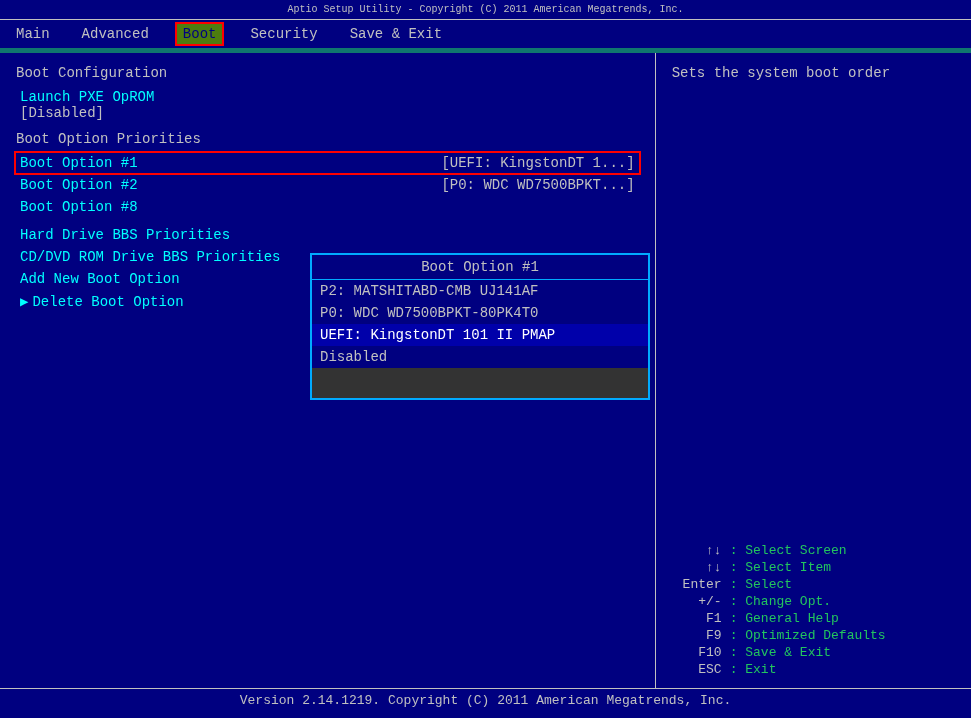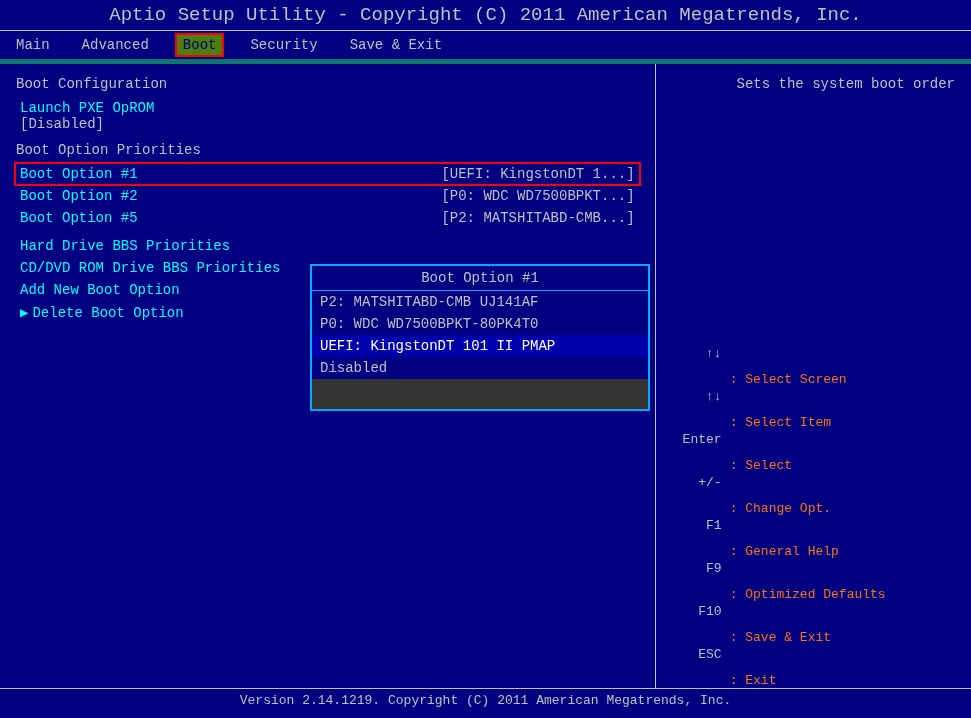--- a/index.html
+++ b/index.html
@@ -12,21 +12,21 @@
       color: #c0c0c0;
       overflow: hidden;
     }
 
     
     #title-bar {
       background: #000080;
       color: #c0c0c0;
       text-align: center;
       padding: 4px 8px;
-      font-size: 19px;
+      font-size: 10px;
     }
 
     
     #menu-bar {
       background: #000080;
       display: flex;
       flex-direction: row;
       align-items: center;
       padding: 2px 10px;
       gap: 20px;
@@ -142,37 +142,36 @@
       padding: 12px 16px;
       color: #c0c0c0;
       display: flex;
       flex-direction: column;
       justify-content: space-between;
     }
     #help-text {
       color: #c0c0c0;
       font-size: 14px;
       margin-bottom: 20px;
-      text-align: right;
     }
     #shortcuts {
       margin-top: auto;
     }
     .shortcut-row {
       display: flex;
       color: #c0c0c0;
       margin-bottom: 2px;
       font-size: 13px;
     }
     .shortcut-key {
       min-width: 50px;
       text-align: right;
       margin-right: 8px;
     }
-    .shortcut-desc { color: #f97316; margin-top: 26px; }
+    .shortcut-desc { color: #22c55e; }
 
     
     #footer {
       background: #000080;
       color: #c0c0c0;
       text-align: center;
       padding: 4px 0;
       border-top: 1px solid #c0c0c0;
       font-size: 13px;
       position: absolute;
@@ -216,22 +215,21 @@
     <div id="boot-options-container">
         <div class="boot-option-row selected">
           <span class="label">Boot Option #1</span>
           <span class="value">[UEFI: KingstonDT 1...]</span>
         </div>
         <div class="boot-option-row">
           <span class="label">Boot Option #2</span>
           <span class="value">[P0: WDC WD7500BPKT...]</span>
         </div>
         <div class="boot-option-row">
-          <span class="label">Boot Option #5</span>
-          <span class="value">[P2: MATSHITABD-CMB...]</span>
+          <span class="label">Boot Option #8</span>
         </div>
       </div>
 
     <div class="separator"></div>
 
     <div id="menu-links-container">
         <div class="menu-link">
           <span>Hard Drive BBS Priorities</span>
         </div>
         <div class="menu-link">

